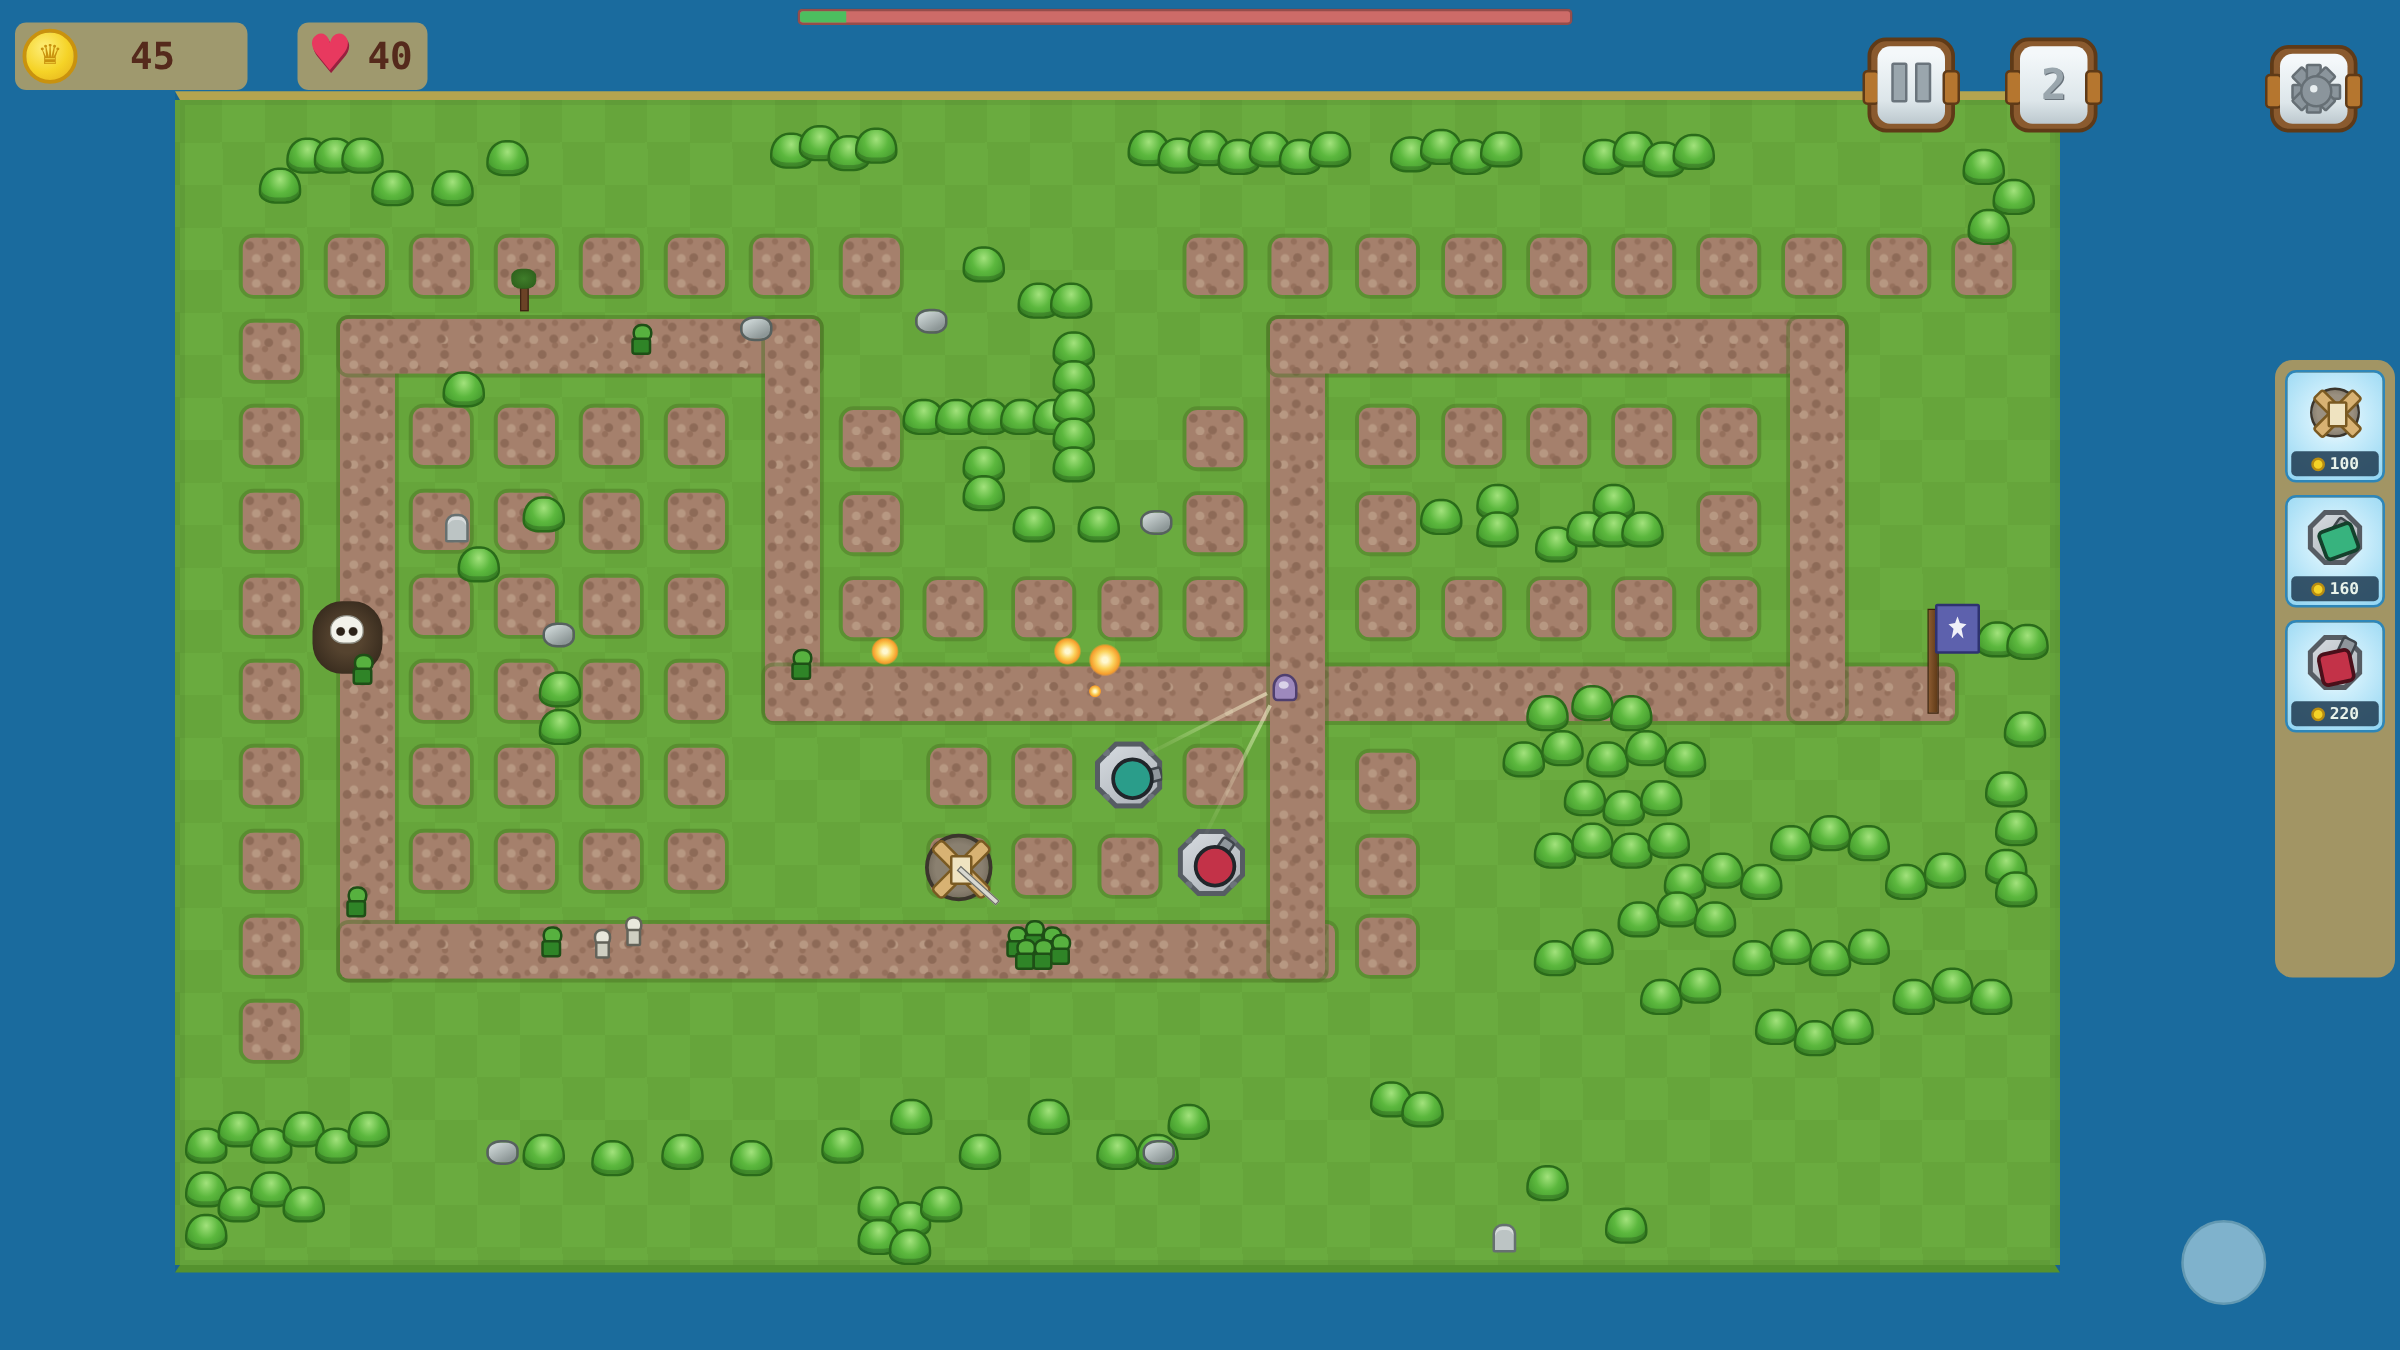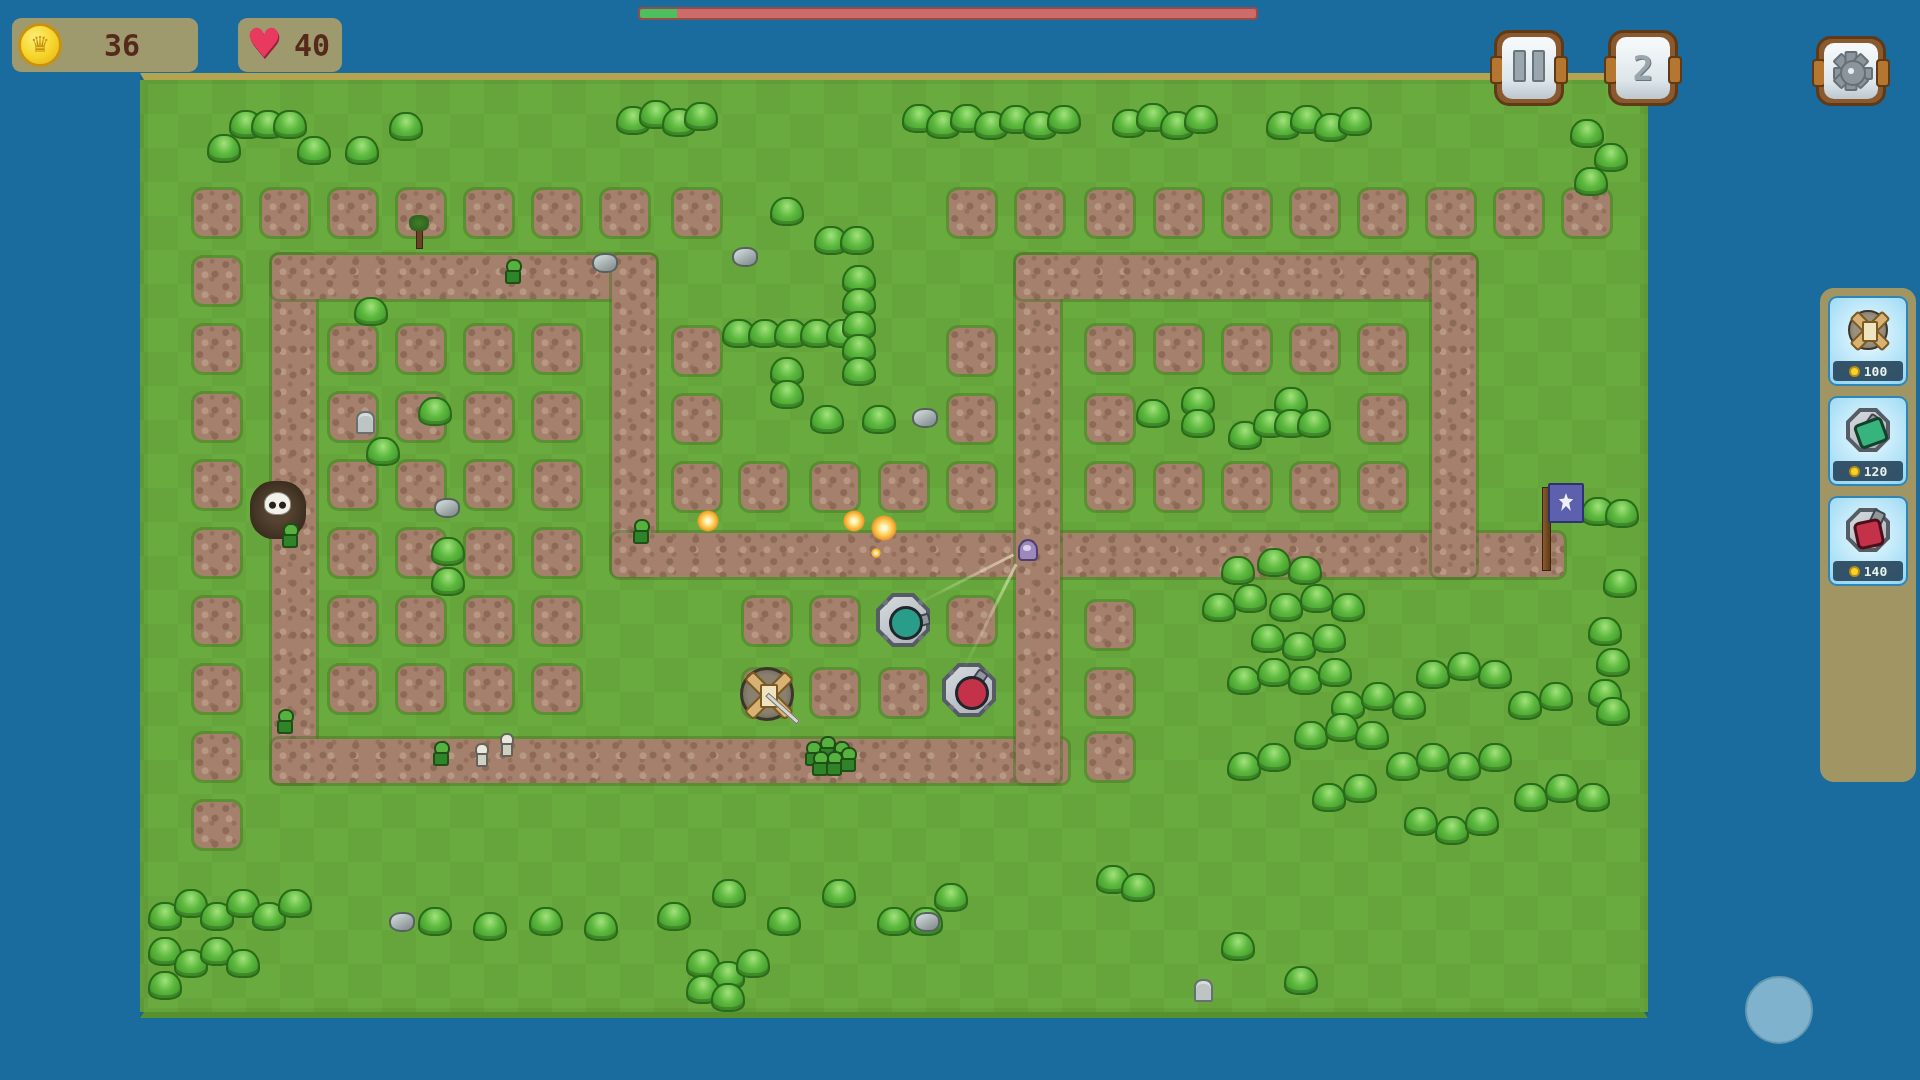--- a/index.html
+++ b/index.html
@@ -439,21 +439,21 @@
     <div class="explosion" style="left: 553px; top: 430px; width: 22px; height: 22px;"></div>
     <div class="explosion" style="left: 699px; top: 430px; width: 22px; height: 22px;"></div>
     <div class="explosion" style="left: 727px; top: 435px; width: 26px; height: 26px;"></div>
     <div class="explosion" style="left: 727px; top: 468px; width: 10px; height: 10px;"></div>
     <div class="beam" style="left: 768px; top: 525px; width: 114.49px; transform: rotate(-27.0127deg);"></div>
     <div class="beam" style="left: 818px; top: 591px; width: 120.748px; transform: rotate(-63.4349deg);"></div>
   </div>
 
 <div id="coin-panel" class="hud-panel">
   <span class="coin-big">♛</span>
-  <span class="val pix">36</span>
+  <span class="val pix">45</span>
 </div>
 <div id="heart-panel" class="hud-panel">
   <span class="heart-big">♥</span>
   <span class="val pix">40</span>
 </div>
 
 <div id="wave-bar">
   <div id="wave-fill" style="width: 6%;"></div>
 </div>
 
@@ -494,30 +494,30 @@
   </div>
   <div class="card" style="top:108px">
     <div class="card-icon">
       <div style="position:absolute;left:-22px;top:-22px;width:44px;height:44px;background:#565c63;clip-path:polygon(30% 0,70% 0,100% 30%,100% 70%,70% 100%,30% 100%,0 70%,0 30%);"></div>
       <div style="position:absolute;left:-18px;top:-18px;width:36px;height:36px;background:linear-gradient(145deg,#d6dbe0,#aab0b6);clip-path:polygon(30% 0,70% 0,100% 30%,100% 70%,70% 100%,30% 100%,0 70%,0 30%);"></div>
       <div style="position:absolute;left:-4px;top:-16px;width:9px;height:20px;background:#8f969c;border:2px solid #40464c;border-radius:3px;transform:rotate(35deg);"></div>
       <div style="position:absolute;left:-12px;top:-10px;width:24px;height:20px;background:#37b37e;border:3px solid #14402c;border-radius:5px;transform:rotate(-20deg);"></div>
     </div>
     <div class="price">
         <span class="c"></span>
-        <span class="p">120</span>
+        <span class="p">160</span>
       </div>
   </div>
   <div class="card" style="top:208px">
     <div class="card-icon">
       <div style="position:absolute;left:-22px;top:-22px;width:44px;height:44px;background:#565c63;clip-path:polygon(30% 0,70% 0,100% 30%,100% 70%,70% 100%,30% 100%,0 70%,0 30%);"></div>
       <div style="position:absolute;left:-18px;top:-18px;width:36px;height:36px;background:linear-gradient(145deg,#d6dbe0,#aab0b6);clip-path:polygon(30% 0,70% 0,100% 30%,100% 70%,70% 100%,30% 100%,0 70%,0 30%);"></div>
       <div style="position:absolute;left:2px;top:-20px;width:9px;height:16px;background:#8f969c;border:2px solid #40464c;border-radius:3px;transform:rotate(25deg);"></div>
       <div style="position:absolute;left:-13px;top:-10px;width:22px;height:22px;background:#c33248;border:3px solid #4a0f1a;border-radius:6px;transform:rotate(-12deg);"></div>
     </div>
     <div class="price">
         <span class="c"></span>
-        <span class="p">140</span>
+        <span class="p">220</span>
       </div>
   </div>
 </div>
 
 <div id="joystick"></div>
 
 </body></html>

